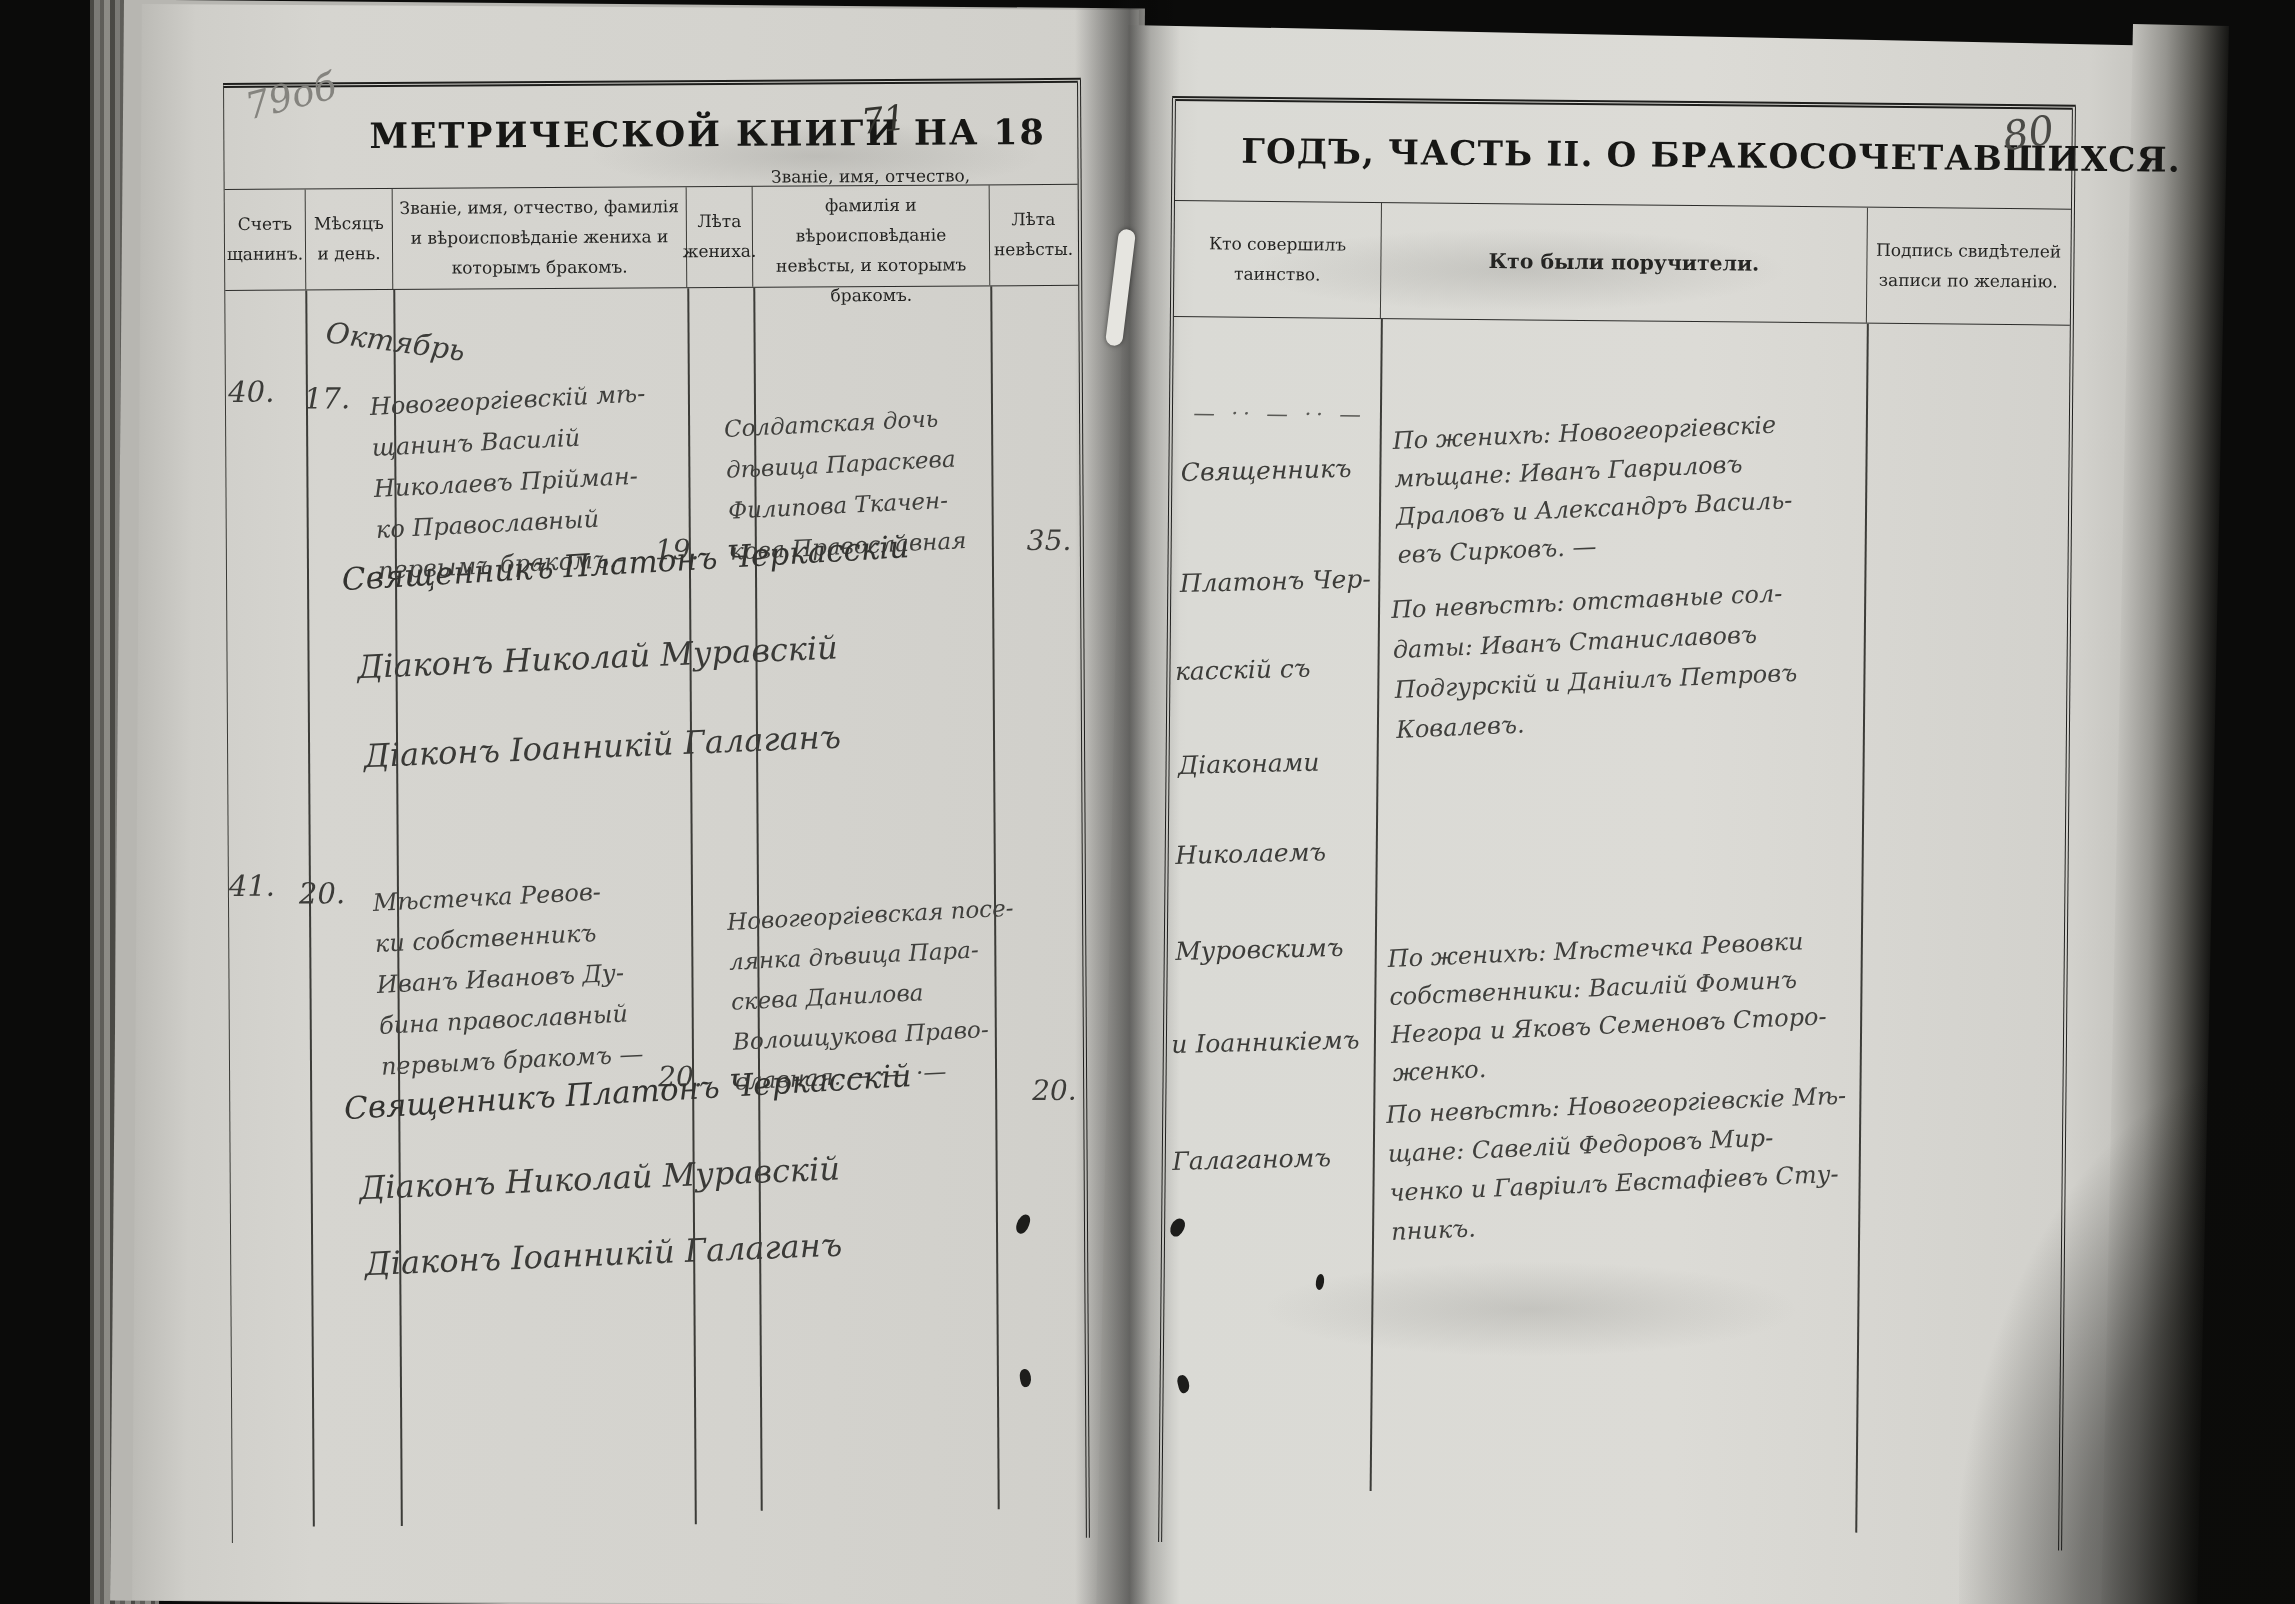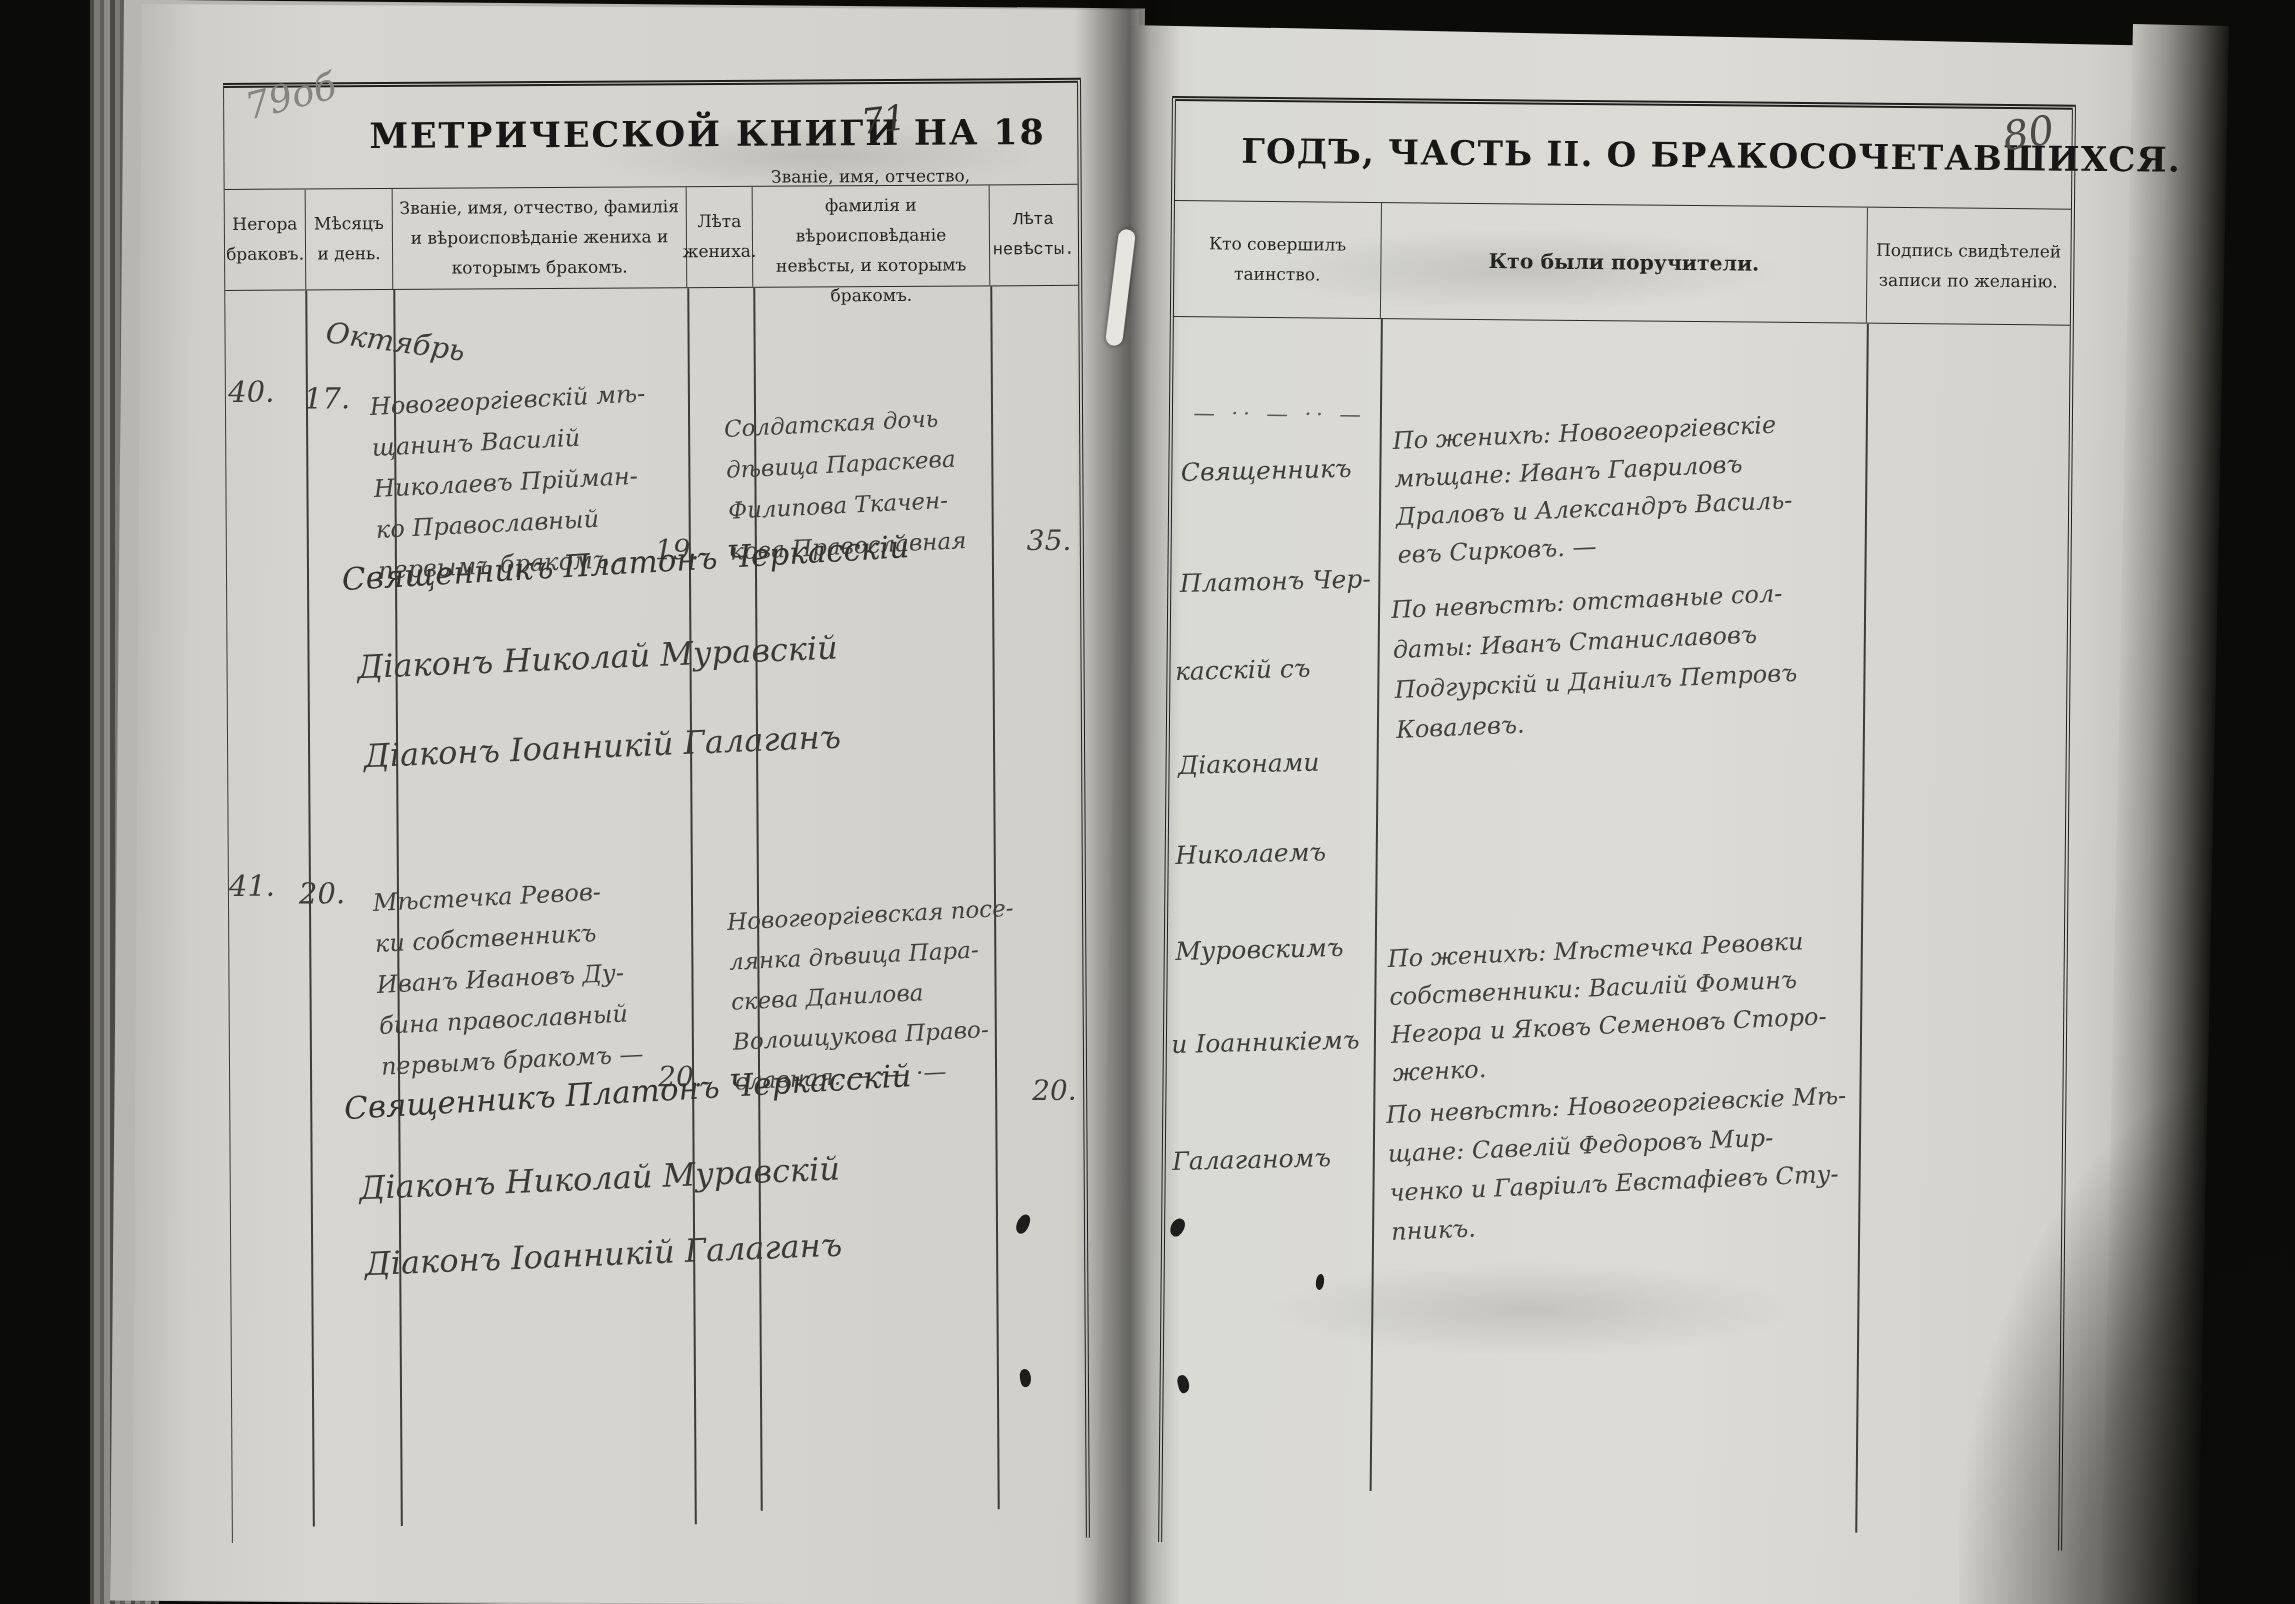--- a/index.html
+++ b/index.html
@@ -82,26 +82,26 @@
   <div class="blot" style="left:1178px;top:1375px;width:10.8px;height:18px;border-radius:45% 55% 60% 40%;transform:rotate(-14deg);"></div>
   <div class="blot" style="left:1316px;top:1274px;width:8.4px;height:15.6px;border-radius:50%;transform:rotate(8deg);"></div>
 
   <div class="tbl tbl-left">
     <div class="titleband">
       <div class="hw" style="left:17px;top:-1.2px;font-size:37px;color:#85847f;transform:rotate(-14deg);">79об</div>
       <div class="ptitle" style="left:145px;top:28px;font-size:35px;">МЕТРИЧЕСКОЙ КНИГИ НА 18</div>
       <div class="hw" style="left:635px;top:18px;font-size:35px;color:#34342f;transform:rotate(-6deg);">71</div>
     </div>
     <div class="headrow">
-      <div class="hcell" style="width:81px;">Негора браковъ.</div>
+      <div class="hcell" style="width:81px;">Счетъ щанинъ.</div>
       <div class="hcell" style="width:87px;">Мѣсяцъ и день.</div>
       <div class="hcell" style="width:294px;">Званіе, имя, отчество, фамилія и вѣроисповѣданіе жениха и которымъ бракомъ.</div>
       <div class="hcell" style="width:66px;">Лѣта жениха.</div>
       <div class="hcell" style="width:237px;">Званіе, имя, отчество, фамилія и вѣроисповѣданіе невѣсты, и которымъ бракомъ.</div>
-      <div class="hcell" style="width:87px;font-family:Liberation Mono, monospace;">Лѣта невѣсты.</div>
+      <div class="hcell" style="width:87px;">Лѣта невѣсты.</div>
     </div>
     <div class="tbody">
       <div class="vline" style="left:80px;height:99%;"></div>
       <div class="vline" style="left:168px;height:99%;"></div>
       <div class="vline" style="left:462px;height:99%;"></div>
       <div class="vline" style="left:528px;height:98%;"></div>
       <div class="vline" style="left:765px;height:98%;"></div>
 
       <div class="hw" style="left:103px;top:25px;font-size:29px;transform:rotate(8deg);">Октябрь</div>
 

